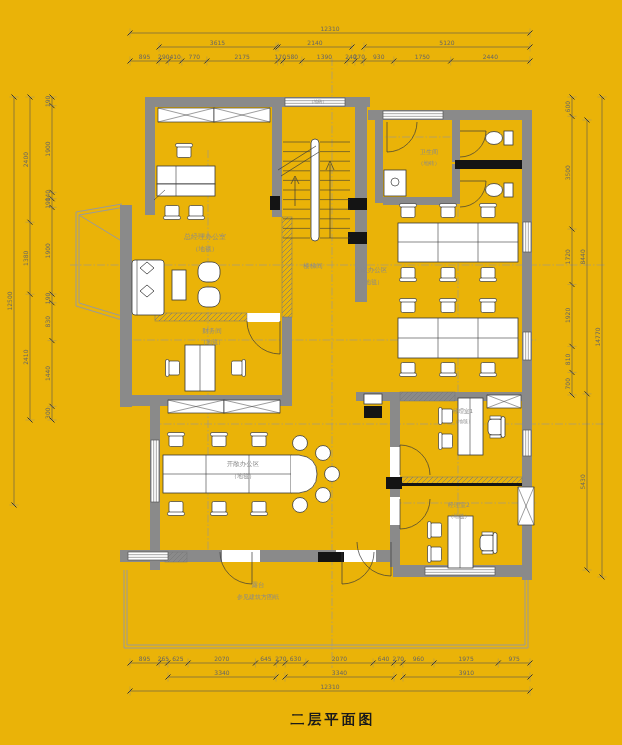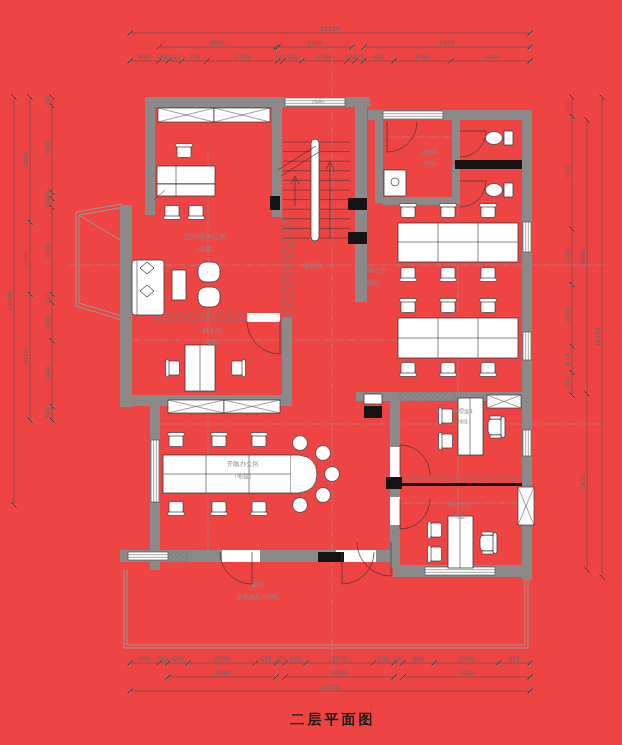--- a/index.html
+++ b/index.html
@@ -1,16 +1,16 @@
 <!DOCTYPE html>
 <html><head>
 <meta charset="utf-8">
 <style>
   html,body{margin:0;padding:0;background:#e8e8e8;}
-  .page{position:relative;width:622px;height:745px;background:#ef4444;margin:0 auto;overflow:hidden;
+  .page{position:relative;width:622px;height:745px;background:#eab308;margin:0 auto;overflow:hidden;
         font-family:"DejaVu Sans",sans-serif;}
   svg{position:absolute;left:0;top:0;}
   text{font-family:"DejaVu Sans",sans-serif;}
   .rl{fill:#8a8a8a;text-anchor:middle;}
   .title-text{fill:#1a1a1a;font-size:14px;font-weight:600;letter-spacing:3px;text-anchor:middle;}
 </style>
 </head>
 <body>
 
 <div class="page">

